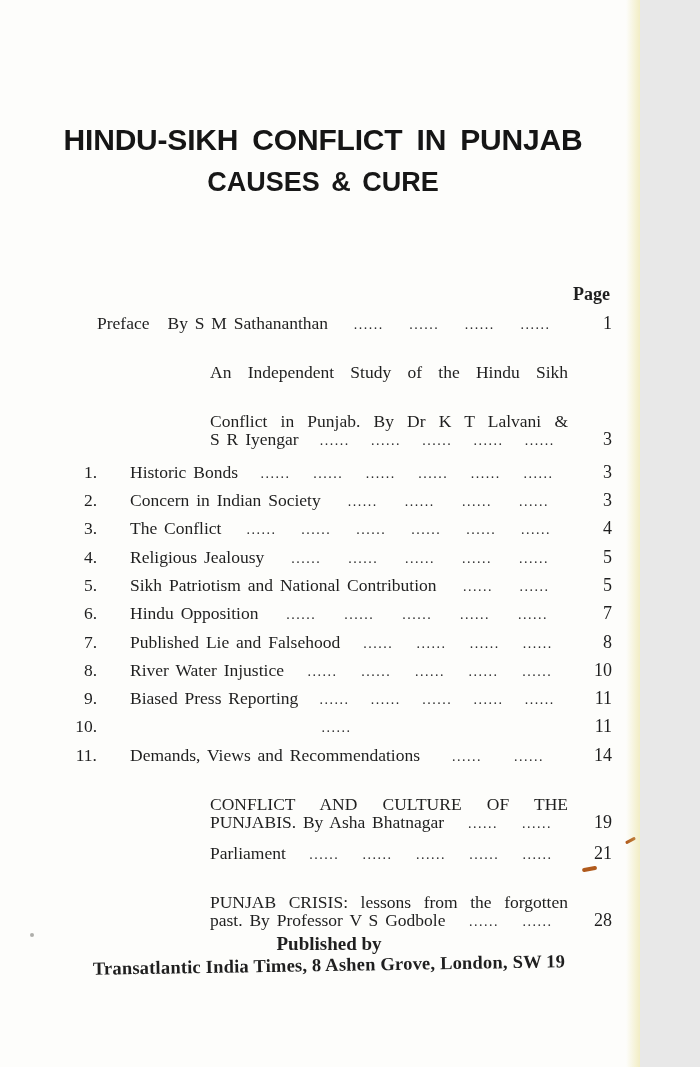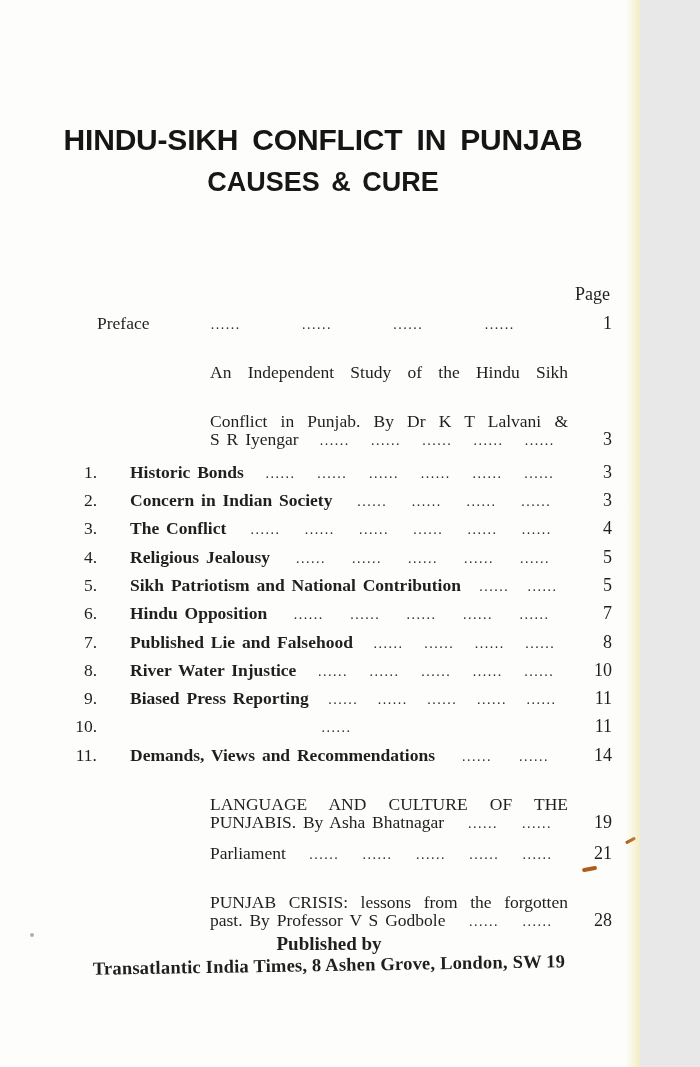--- a/index.html
+++ b/index.html
@@ -38,32 +38,32 @@
     word-spacing:4px;
     color:#171717;
   }
   .toc{
     position:absolute;left:70px;top:284px;width:542px;
     font-size:17.5px;
     word-spacing:2.5px;
   }
   .page-col-header{
     text-align:right;
-    font-weight:normal;
+    font-weight:bold;
     font-size:18px;
     line-height:20px;
     margin-bottom:9px;
     padding-right:2px;
   }
   .row{display:flex;align-items:baseline;line-height:20px;}
   .preface-row{padding-left:27px;margin-bottom:10px;}
   .by{margin-left:18px;}
   .lbl{white-space:nowrap;}
   .num{display:inline-block;width:27px;text-align:right;flex:none;}
-  .item-row .lbl{margin-left:33px;font-weight:bold;}
+  .item-row .lbl{margin-left:33px;}
   .items .row{margin-bottom:8.3px;}
   .leader{
     flex:1;display:flex;justify-content:space-evenly;align-items:baseline;
     min-width:14px;overflow:hidden;
   }
   .dg{
     font-size:14px;letter-spacing:1.5px;color:#2d2d2d;line-height:1;
     white-space:nowrap;
   }
   .pg{width:36px;text-align:right;flex:none;font-size:18px;}
@@ -107,20 +107,21 @@
   <div class="header">
     <h1 class="title">HINDU-SIKH CONFLICT IN PUNJAB</h1>
     <h2 class="subtitle">CAUSES &amp; CURE</h2>
   </div>
 
   <div class="toc">
     <div class="page-col-header">Page</div>
 
     <div class="row preface-row">
       <span class="lbl">Preface</span>
+      <span class="lbl by">By S M Sathananthan</span>
       <span class="leader">
           <span class="dg">......</span>
           <span class="dg">......</span>
           <span class="dg">......</span>
           <span class="dg">......</span>
         </span>
       <span class="pg">1</span>
     </div>
 
     <div id="study-slot">
@@ -263,21 +264,21 @@
             <span class="dg">......</span>
             <span class="dg">......</span>
           </span>
     <span class="pg">14</span>
   </div>
       </div>
 
     <div id="subs-slot">
         <div class="indent-entry">
     <div class="lines">
-            <div class="jline">LANGUAGE AND CULTURE OF THE</div>
+            <div class="jline">CONFLICT AND CULTURE OF THE</div>
           </div>
     <div class="row last">
       <span class="lbl">PUNJABIS. By Asha Bhatnagar</span>
       <span class="leader">
               <span class="dg">......</span>
               <span class="dg">......</span>
             </span>
       <span class="pg">19</span>
     </div>
   </div>

